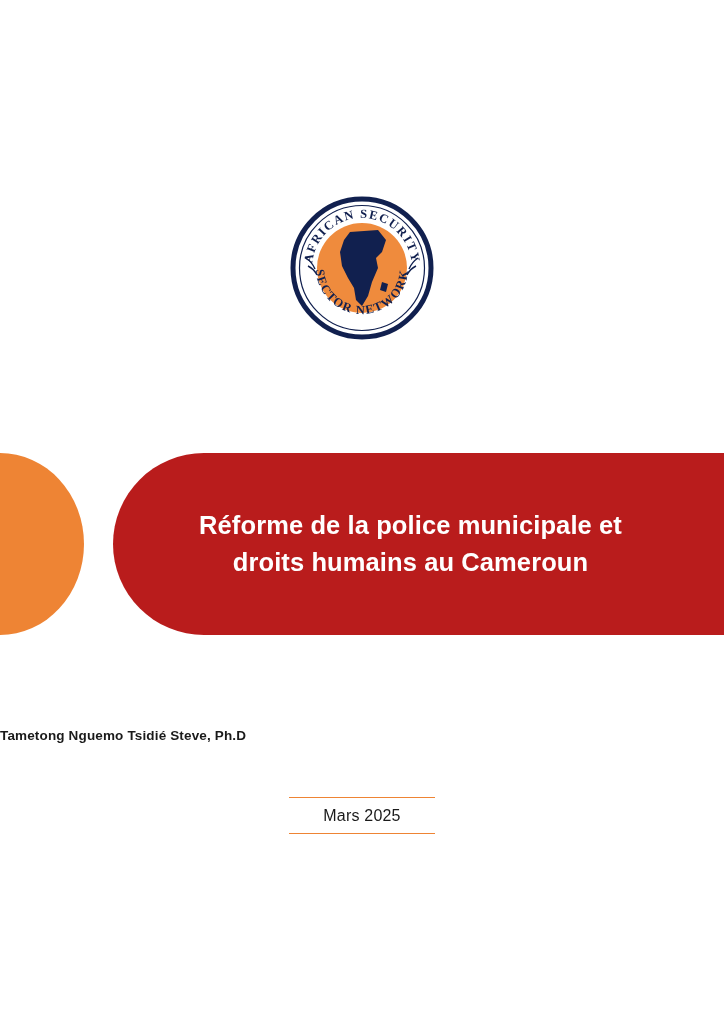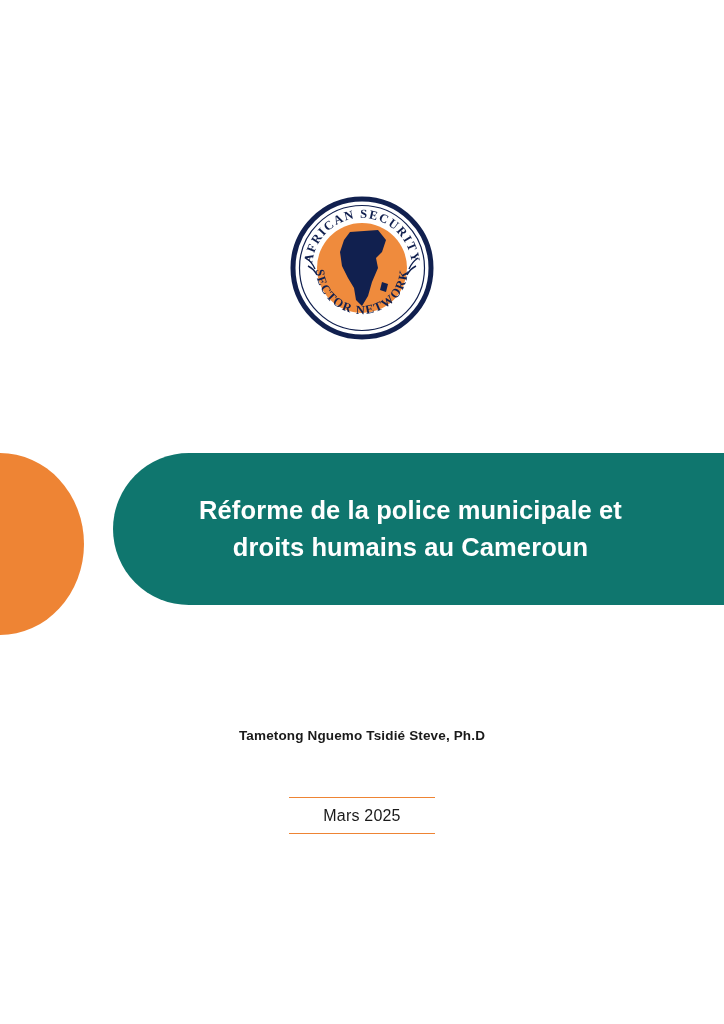--- a/index.html
+++ b/index.html
@@ -50,22 +50,22 @@
     background: #ee8434;
     border-radius: 50%;
   }
 
   
   .title-band {
     position: absolute;
     left: 113px;
     top: 453px;
     width: 611px;
-    height: 152px;
-    background: #0f766e;
+    height: 182px;
+    background: #b91c1c;
     border-top-left-radius: 91px;
     border-bottom-left-radius: 91px;
     display: flex;
     align-items: center;
     justify-content: center;
     box-sizing: border-box;
     padding: 0 46px 0 30px;
   }
   .title-text {
     color: #ffffff;
@@ -76,21 +76,21 @@
     letter-spacing: 0.1px;
     max-width: 480px;
   }
 
   
   .author {
     position: absolute;
     left: 0;
     right: 0;
     top: 728px;
-    text-align: center;
+    text-align: left;
     color: #1a1a1a;
     font-size: 13.5px;
     font-weight: bold;
     letter-spacing: 0.15px;
   }
 
   
   .date-block {
     position: absolute;
     left: 50%;

